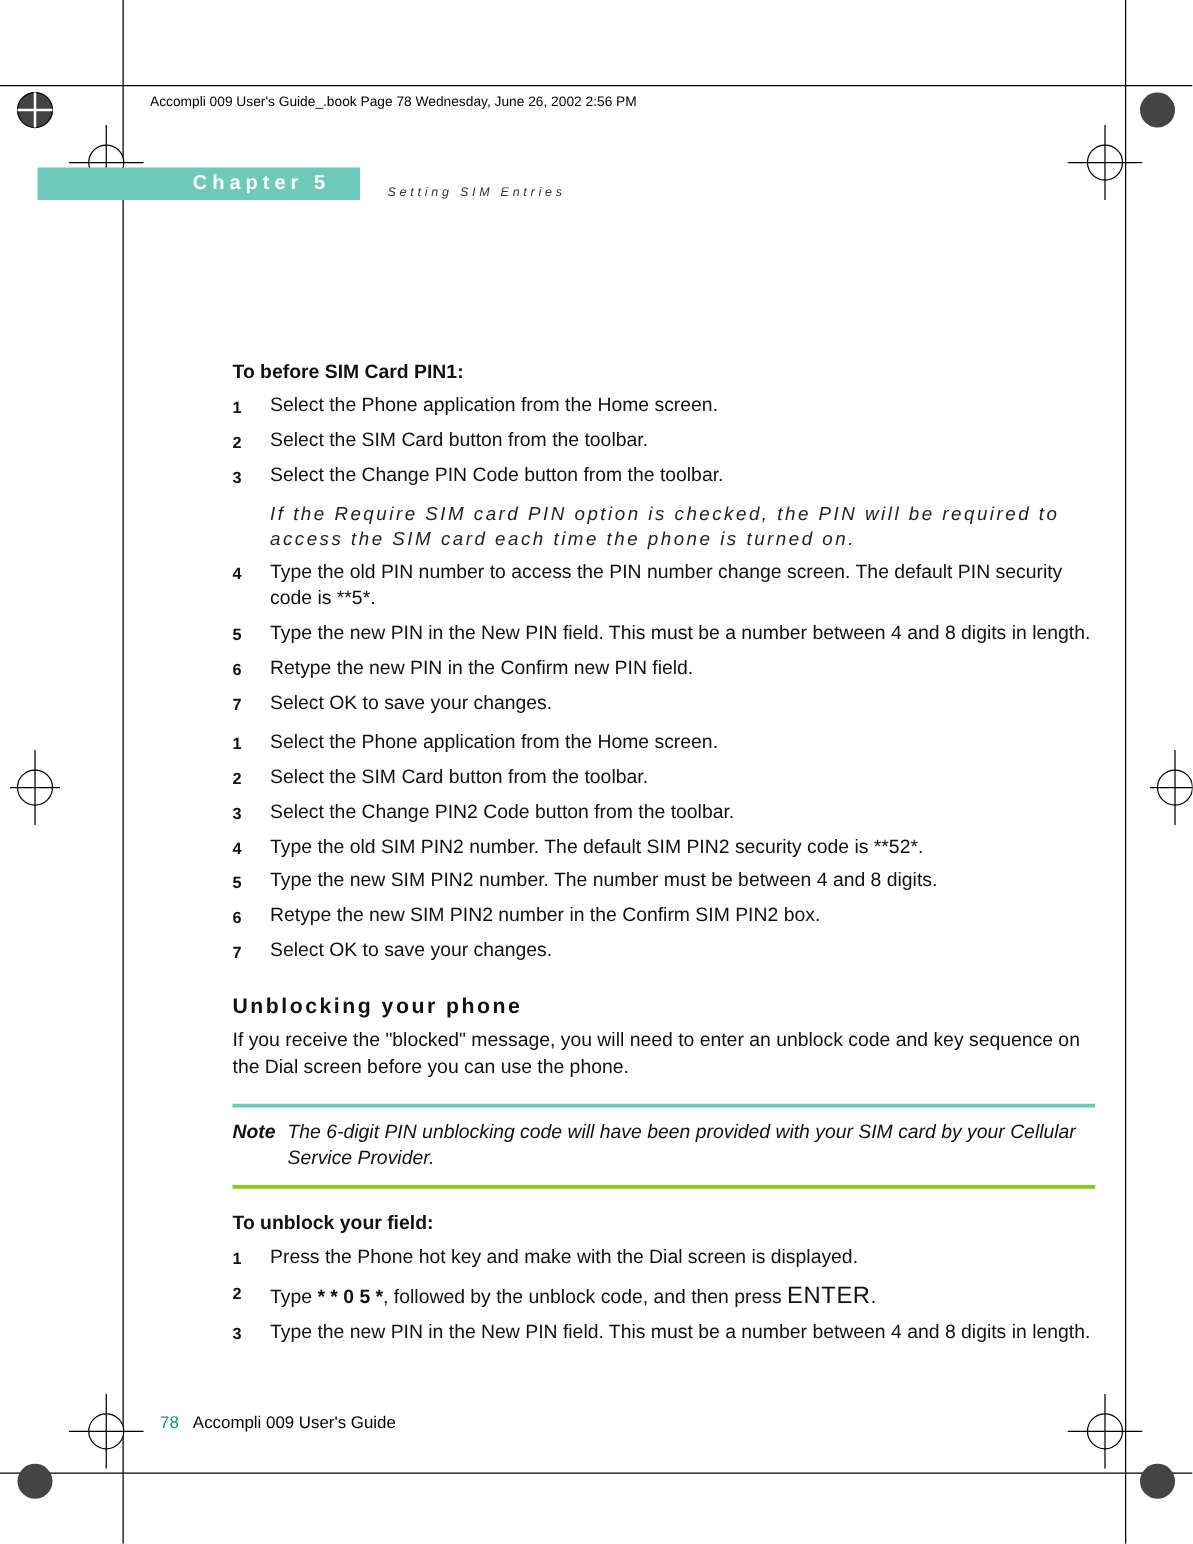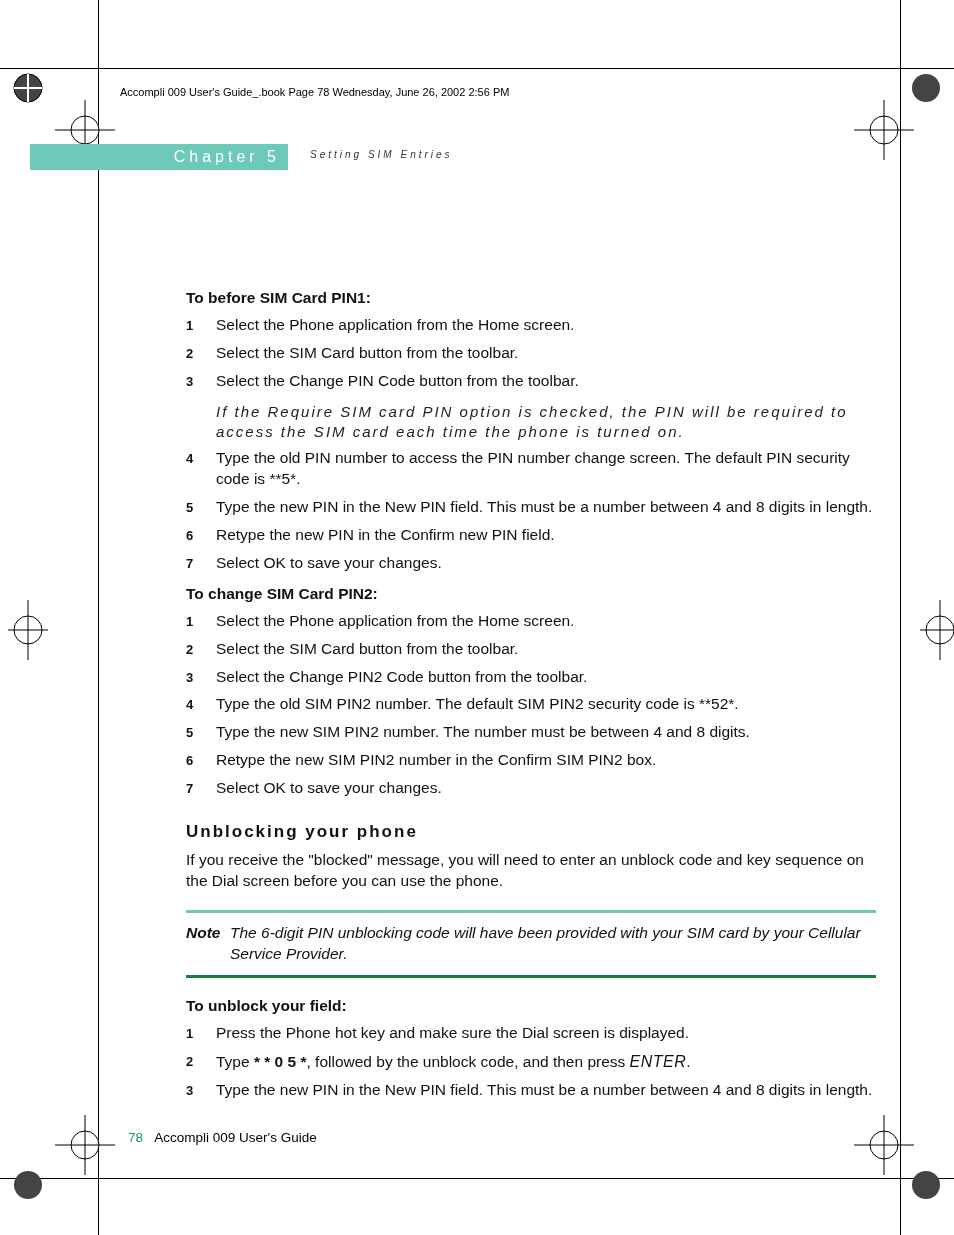--- a/index.html
+++ b/index.html
@@ -19,47 +19,47 @@
     height: 60px;
   }
   .regmark svg { display:block; }
   .page {
     position: absolute;
     left: 0; right: 0; top: 0; bottom: 0;
   }
   .teal-bar {
     position: absolute;
     left: 30px;
-    top: 144px;
+    top: 134px;
     width: 258px;
     height: 26px;
     background: #6dc9b8;
     color: #fff;
-    font-weight: normal;
+    font-weight: bold;
     letter-spacing: 4px;
     font-size: 16px;
     display: flex;
     align-items: center;
     justify-content: flex-end;
-    padding-right: 8px;
+    padding-right: 24px;
     box-sizing: border-box;
   }
   .chapter-title {
     position: absolute;
     left: 310px;
     top: 149px;
     font-style: italic;
     letter-spacing: 3px;
     font-size: 10px;
     color: #333;
   }
   .header-line {
     position: absolute;
     left: 120px;
-    top: 86px;
+    top: 76px;
     font-size: 11px;
     color: #000;
   }
   .content {
     position: absolute;
     left: 186px;
     top: 278px;
     width: 690px;
     font-size: 15.5px;
     line-height: 1.35;
@@ -100,39 +100,38 @@
   .section-head {
     font-weight: bold;
     letter-spacing: 2px;
     font-size: 17px;
     margin-top: 22px;
     margin-bottom: 6px;
     color: #111;
   }
   .note-box {
     border-top: 3px solid #6dc9b8;
-    border-bottom: 3px solid #15803d;
+    border-bottom: 3px solid #84cc16;
     padding: 10px 0 10px 0;
     margin: 18px 0 18px 0;
     display: flex;
   }
   .note-box .lbl {
     font-style: italic;
     font-weight: bold;
     width: 44px;
     flex: 0 0 44px;
   }
   .note-box .body {
     font-style: italic;
     flex: 1;
   }
   .smallcaps {
-    font-size: 16px;
+    font-size: 19px;
     letter-spacing: 0.5px;
-    font-style: italic;
   }
   .footer {
     position: absolute;
     left: 128px;
     top: 1130px;
     font-size: 13.5px;
   }
   .footer .pn { color: #18947c; }
   .crop-line-h {
     position: absolute;
@@ -258,21 +257,20 @@
       <li>
           <span class="num">6</span>
           <span class="txt">Retype the new PIN in the Confirm new PIN field.</span>
         </li>
       <li>
           <span class="num">7</span>
           <span class="txt">Select OK to save your changes.</span>
         </li>
     </ol>
 
-    <div class="subhead-bold">To change SIM Card PIN2:</div>
     <ol class="steps">
       <li>
           <span class="num">1</span>
           <span class="txt">Select the Phone application from the Home screen.</span>
         </li>
       <li>
           <span class="num">2</span>
           <span class="txt">Select the SIM Card button from the toolbar.</span>
         </li>
       <li>
@@ -302,21 +300,21 @@
 
     <div class="note-box">
       <div class="lbl">Note</div>
       <div class="body">The 6-digit PIN unblocking code will have been provided with your SIM card by your Cellular Service Provider.</div>
     </div>
 
     <div class="subhead-bold">To unblock your field:</div>
     <ol class="steps">
       <li>
           <span class="num">1</span>
-          <span class="txt">Press the Phone hot key and make sure the Dial screen is displayed.</span>
+          <span class="txt">Press the Phone hot key and make with the Dial screen is displayed.</span>
         </li>
       <li>
           <span class="num">2</span>
         <span class="txt">
           <span>Type </span><b>* * 0 5 *</b><span>, followed by the unblock code, and then press </span><span class="smallcaps">ENTER</span><span>.</span>
         </span>
       </li>
       <li>
           <span class="num">3</span>
           <span class="txt">Type the new PIN in the New PIN field.  This must be a number between 4 and 8 digits in length.</span>

